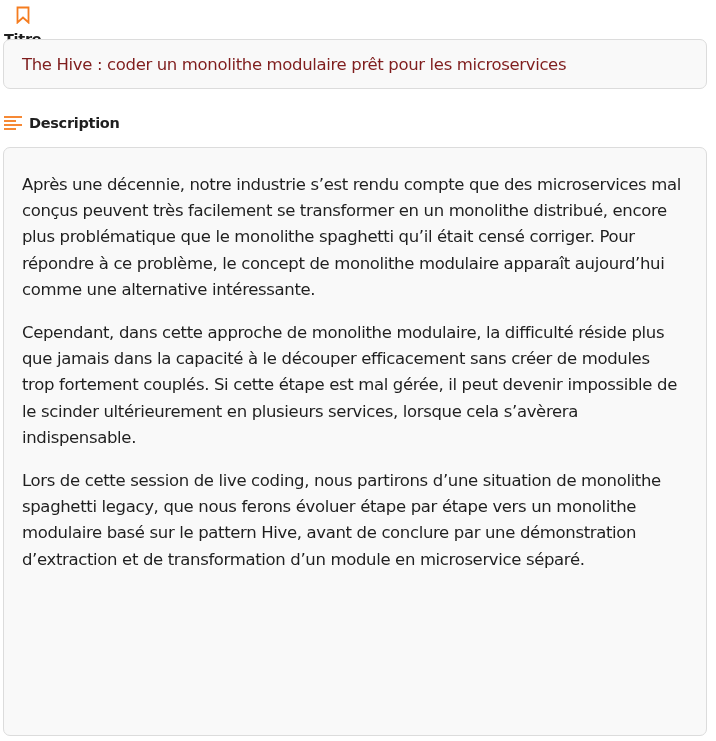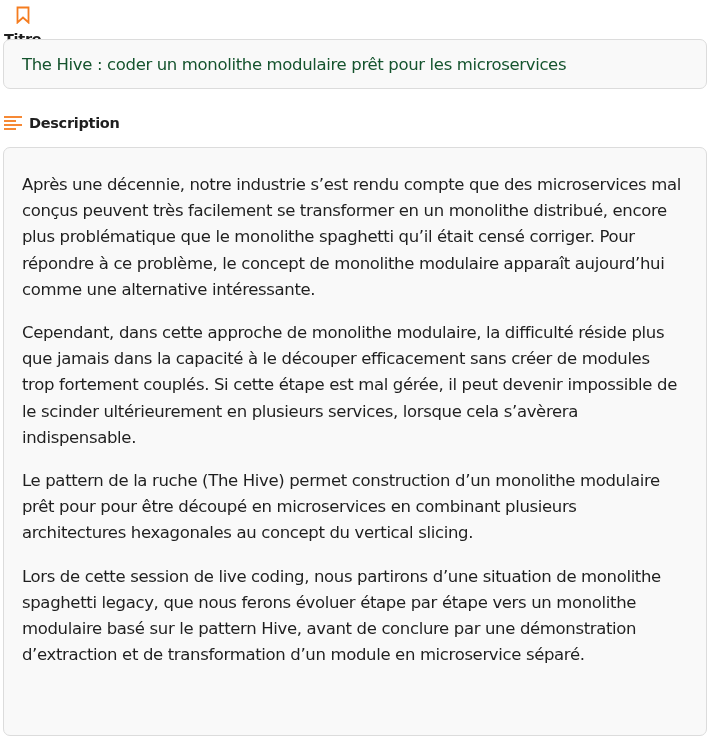--- a/index.html
+++ b/index.html
@@ -49,21 +49,21 @@
     #title-box {
       top: 39px;
       height: 50px;
       padding: 0 18px;
       display: flex;
       align-items: center;
     }
     #title-box .value {
       font-family: "DejaVu Sans", sans-serif;
       font-size: 16.5px;
-      color: #14532d;
+      color: #7f1d1d;
       letter-spacing: -0.35px;
       white-space: nowrap;
     }
     #desc-box {
       top: 147px;
       height: 589px;
       padding: 24px 18px 0 18px;
     }
     #desc-box p {
       margin: 0 0 17px 0;
@@ -99,15 +99,14 @@
       <line x1="0" y1="10" x2="18" y2="10" stroke="#f57c1f" stroke-width="1.8"></line>
       <line x1="0" y1="14" x2="12" y2="14" stroke="#f57c1f" stroke-width="1.8"></line>
     </svg>
   </span>
   <span>Description</span>
 </div>
 
 <div id="desc-box" class="box">
   <p>Après une décennie, notre industrie s’est rendu compte que des microservices mal conçus peuvent très facilement se transformer en un monolithe distribué, encore plus problématique que le monolithe spaghetti qu’il était censé corriger. Pour répondre à ce problème, le concept de monolithe modulaire apparaît aujourd’hui comme une alternative intéressante.</p>
   <p>Cependant, dans cette approche de monolithe modulaire, la difficulté réside plus que jamais dans la capacité à le découper efficacement sans créer de modules trop fortement couplés. Si cette étape est mal gérée, il peut devenir impossible de le scinder ultérieurement en plusieurs services, lorsque cela s’avèrera indispensable.</p>
-  <p>Le pattern de la ruche (The Hive) permet construction d’un monolithe modulaire prêt pour pour être découpé en microservices en combinant plusieurs architectures hexagonales au concept du vertical slicing.</p>
   <p>Lors de cette session de live coding, nous partirons d’une situation de monolithe spaghetti legacy, que nous ferons évoluer étape par étape vers un monolithe modulaire basé sur le pattern Hive, avant de conclure par une démonstration d’extraction et de transformation d’un module en microservice séparé.</p>
 </div>
 
 </body></html>

